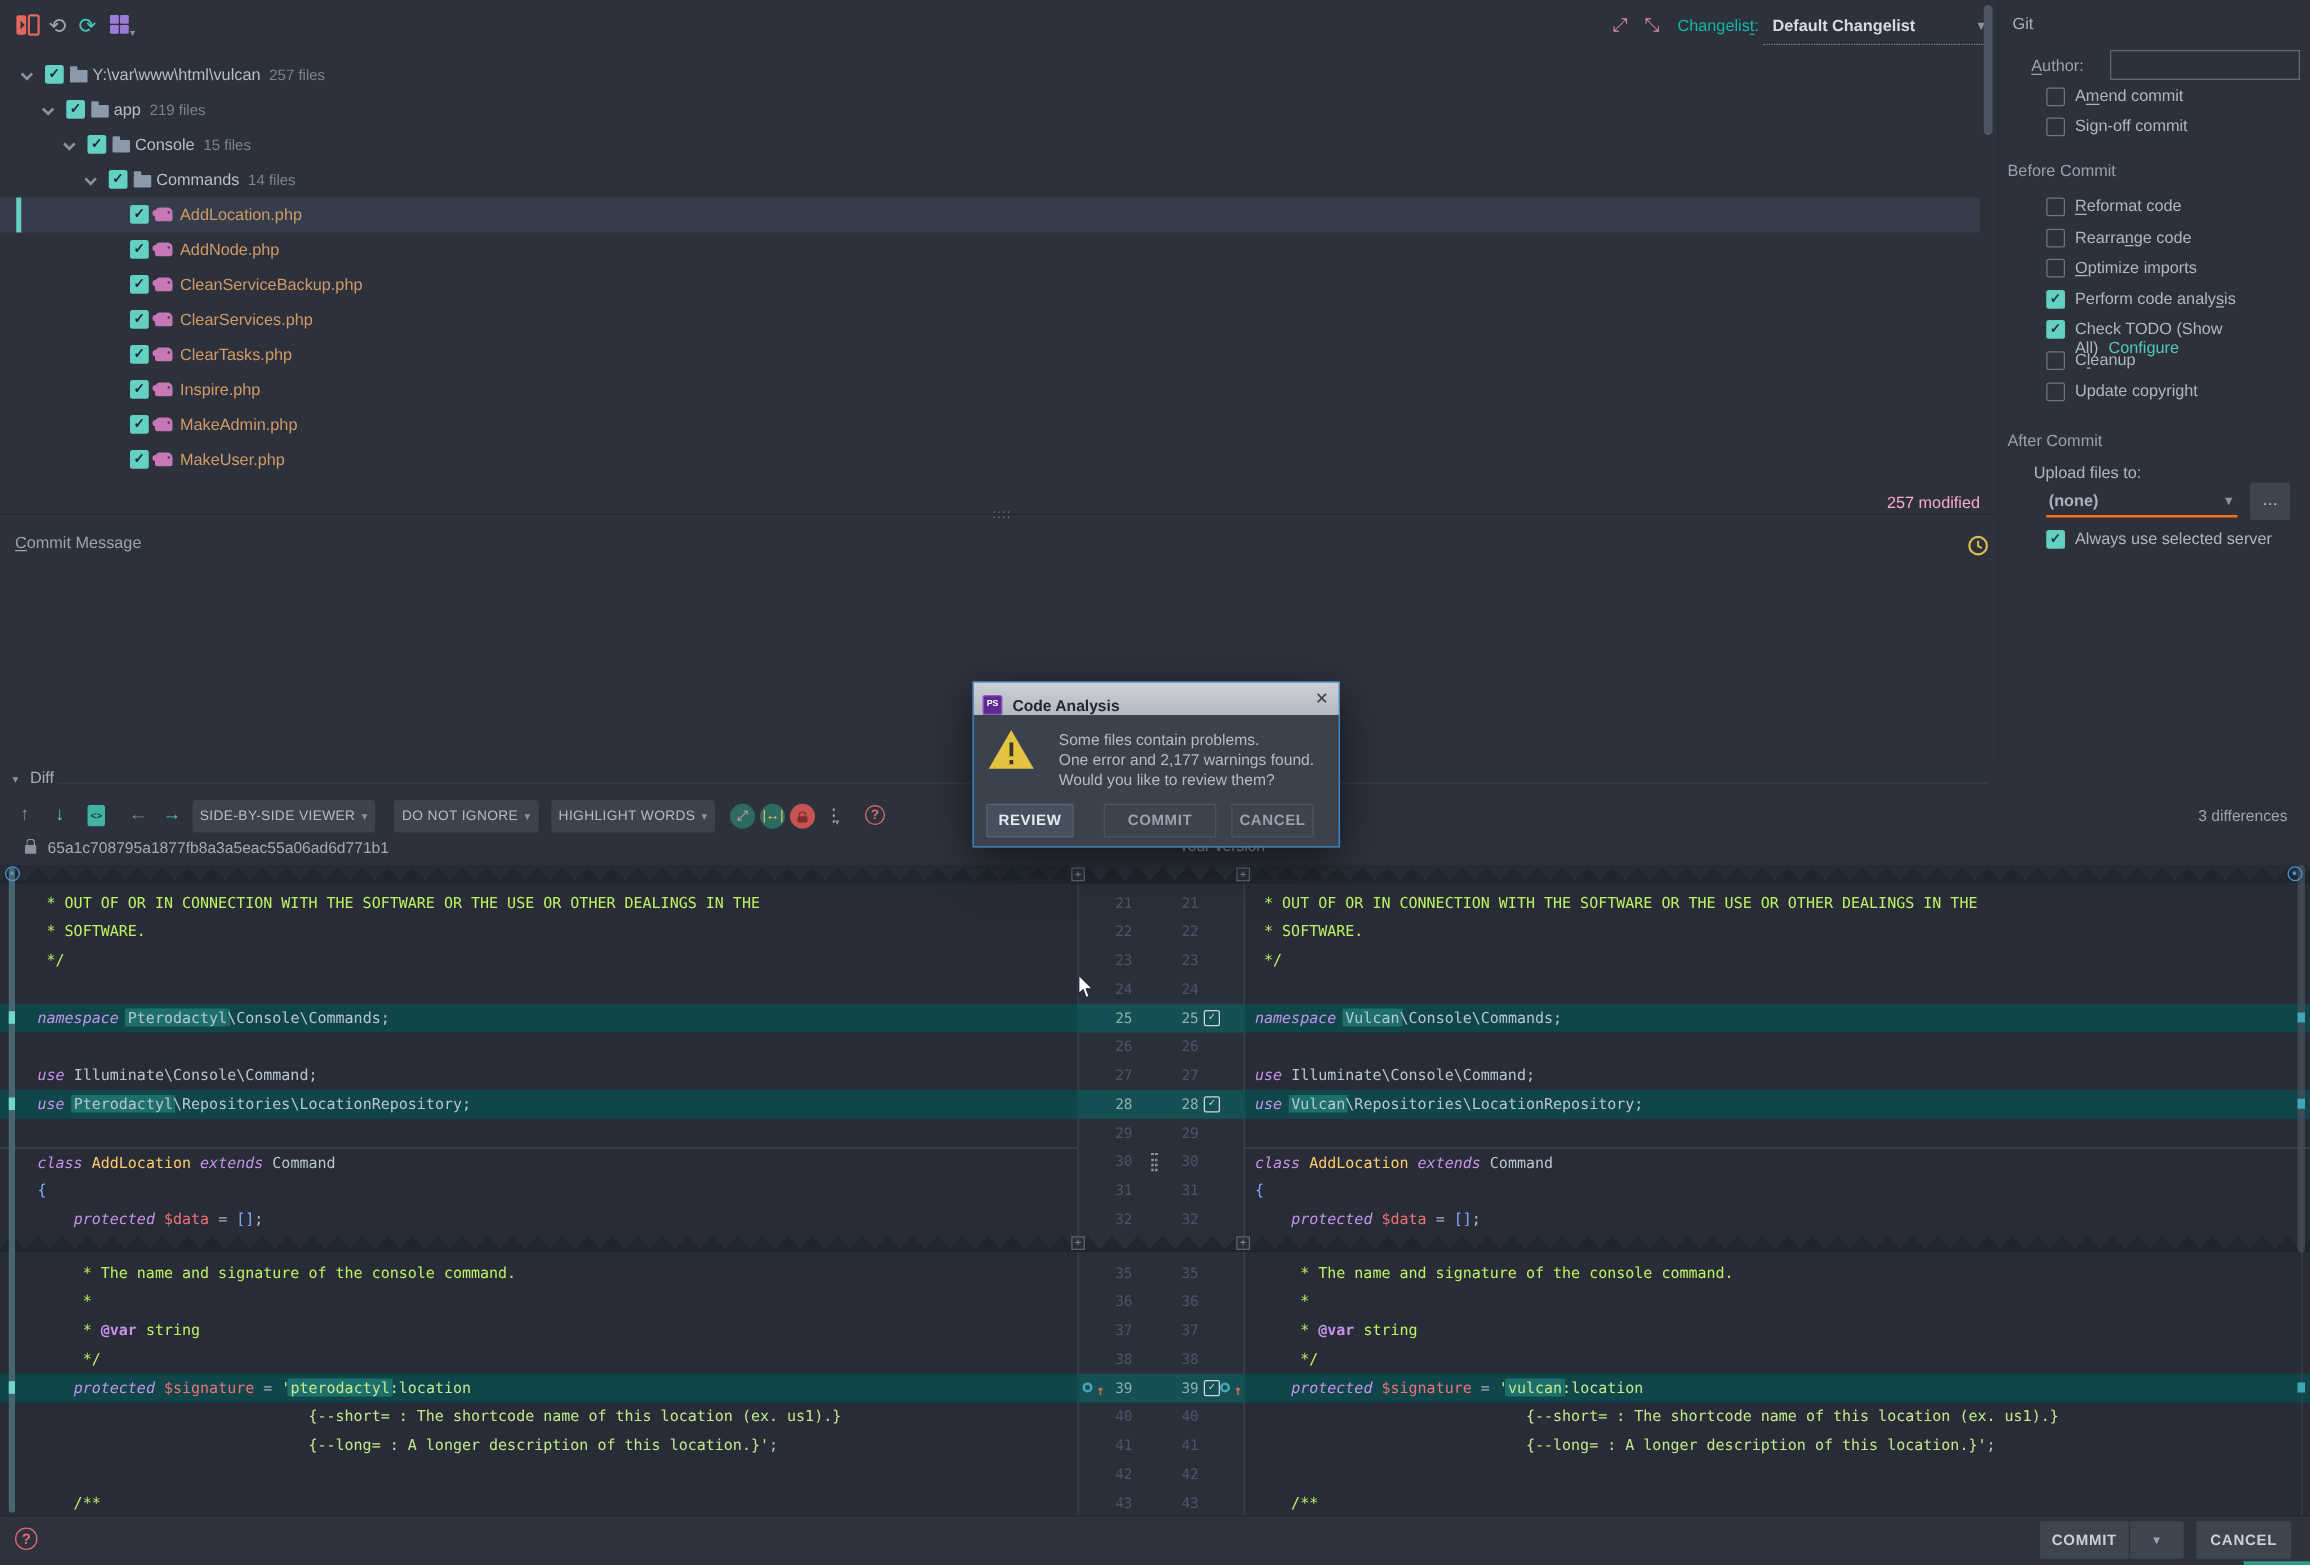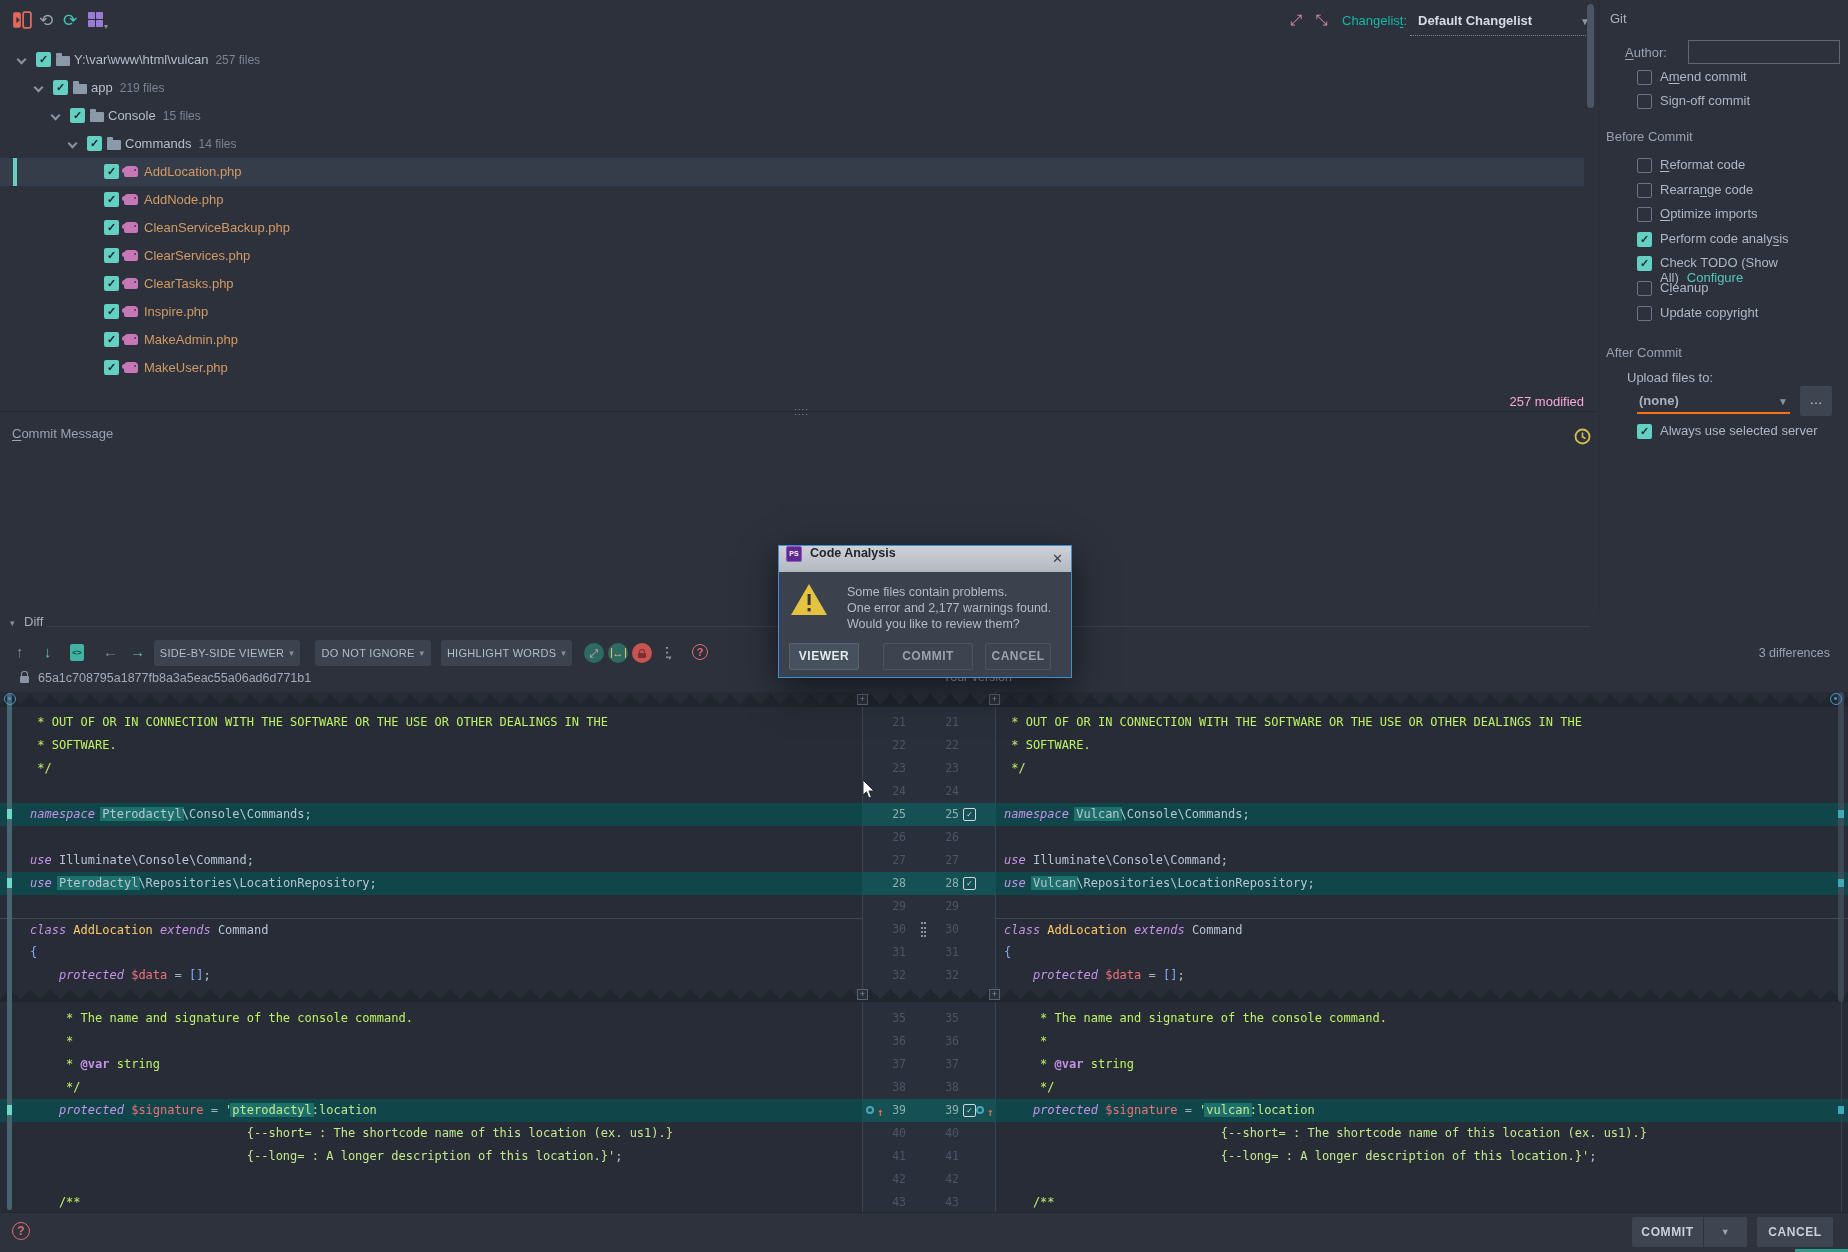--- a/index.html
+++ b/index.html
@@ -124,21 +124,21 @@
   .eye { position:absolute; width:12px; height:12px; border:1.5px solid #4796d2; border-radius:50%; }
   .eye:after { content:""; position:absolute; left:3px; top:3px; width:3px; height:3px; background:#4796d2; border-radius:50%; }
   #lmark { position:absolute; left:7px; top:2px; width:5px; height:516px; background:#48656f; border-radius:2px; }
   .lmark-tick { position:absolute; left:7px; width:5px; height:10px; background:#6fd9c6; }
   #rscroll-track { position:absolute; left:1841px; top:0; width:1px; height:520px; background:#39414d; }
   #rscroll-thumb { position:absolute; left:1838px; top:0; width:6px; height:310px; background:#4a5361; opacity:.65; border-radius:3px; }
   .rmark-tick { position:absolute; left:1838px; width:6px; height:8px; background:#3fa8b8; }
 
   
   #modal { position:absolute; left:778px; top:545px; width:294px; height:133px; background:#3c424d; border:1px solid #3d8fd1; box-shadow:0 10px 34px rgba(0,0,0,.55); z-index:50; }
-  #modal-title { position:absolute; left:0; top:0; width:292px; height:26px; background:linear-gradient(#cdd0d7,#b4b8c0); display:flex; align-items:flex-start; }
+  #modal-title { position:absolute; left:0; top:0; width:292px; height:26px; background:linear-gradient(#cdd0d7,#b4b8c0); display:flex; align-items:flex-end; }
   #ps-icon { width:16px; height:16px; margin-left:7px; background:#5f2a90; border:1px solid #8f5bc0; border-radius:2px; color:#fff; font-size:7px; font-weight:bold; text-align:center; line-height:14px; }
   #modal-title-txt { margin-left:8px; color:#23262b; font-size:12.5px; font-weight:bold; }
   #modal-close { position:absolute; right:8px; top:5px; color:#3a3f46; font-size:13px; }
   #warn-tri { position:absolute; left:10px; top:36px; }
   .modal-line { position:absolute; left:68px; color:#b3bbc6; font-size:12.5px; }
   .mbtn { position:absolute; top:97px; height:27px; background:#3d444f; border:1px solid #4c545f; border-radius:2px; color:#99a2ae; font-size:12px; font-weight:bold; letter-spacing:.5px; text-align:center; }
   .mbtn.primary { background:#47505d; color:#e4eaf2; border-color:#5a6370; }
 
   
   #footer { position:absolute; left:0; top:1212px; width:1848px; height:40px; background:#2d323d; border-top:1px solid #232830; }
@@ -509,21 +509,21 @@
       <div id="modal-close">✕</div>
     </div>
     <svg id="warn-tri" width="40" height="36" viewBox="0 0 40 36">
       <path d="M20 2 L38 33 H2 Z" fill="#e3c33f"></path>
       <rect x="18.6" y="12" width="3" height="11" fill="#3a3428"></rect>
       <rect x="18.6" y="26" width="3" height="3.4" fill="#3a3428"></rect>
     </svg>
     <div class="modal-line" style="top:39px;">Some files contain problems.</div>
     <div class="modal-line" style="top:55px;">One error and 2,177 warnings found.</div>
     <div class="modal-line" style="top:71px;">Would you like to review them?</div>
-    <div class="mbtn primary" style="left:10px;width:70px;line-height:25px;">VIEWER</div>
+    <div class="mbtn primary" style="left:10px;width:70px;line-height:25px;">REVIEW</div>
     <div class="mbtn" style="left:104px;width:90px;line-height:25px;">COMMIT</div>
     <div class="mbtn" style="left:206px;width:66px;line-height:25px;">CANCEL</div>
   </div>
 
   <div id="footer">
     <div id="footer-help" class="helpring">?</div>
     <div id="fcommit" class="fbtn">COMMIT</div>
     <div id="fcommit-arrow" class="fbtn">▼</div>
     <div id="fcancel" class="fbtn">CANCEL</div>
   </div>

